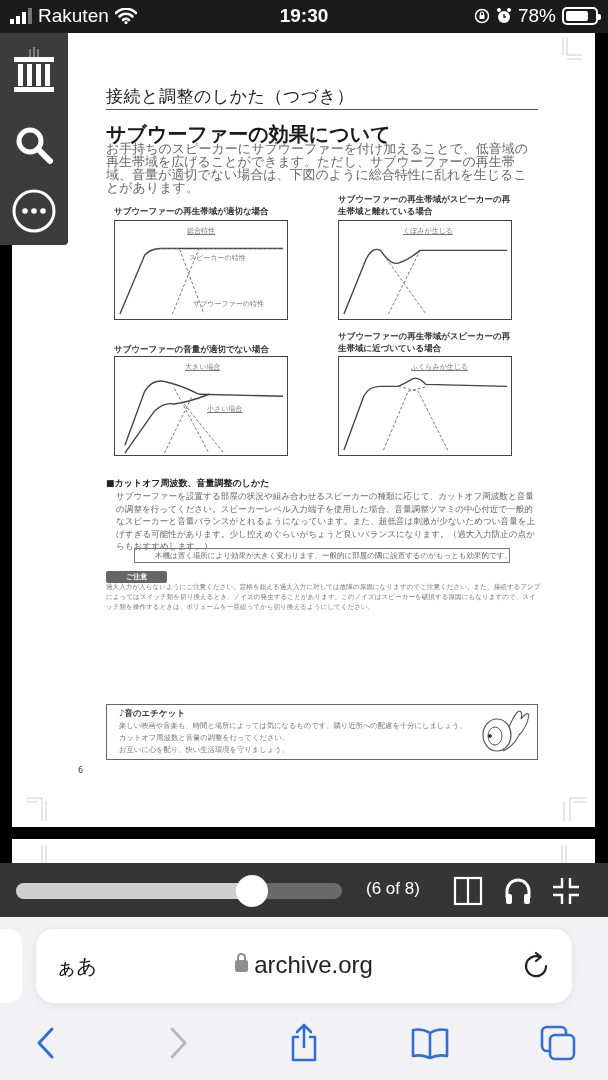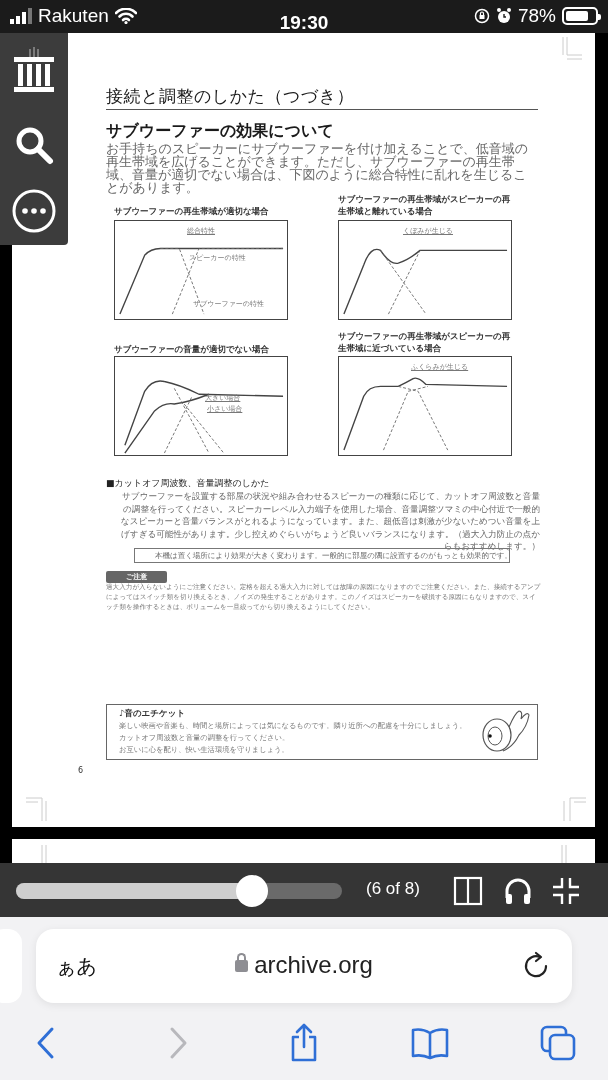--- a/index.html
+++ b/index.html
@@ -1,47 +1,47 @@
 <!DOCTYPE html>
 <html><head>
 <meta charset="utf-8">
 <style>
   * { box-sizing: border-box; margin: 0; padding: 0; }
   html, body { width: 608px; height: 1080px; overflow: hidden; background: #000; font-family: "DejaVu Sans", sans-serif; }
   .status-bar { position: absolute; top: 0; left: 0; width: 608px; height: 33px; background: #1b1b1b; color: #fff; font-family: "Liberation Sans", sans-serif; padding-left: 40px; }
   .status-bar .left { position: absolute; left: 10px; top: 5px; display: flex; align-items: center; gap: 6px; font-size: 19px; }
-  .status-bar .time { position: absolute; left: 0; width: 608px; text-align: center; top: 5px; font-size: 19px; font-weight: bold; margin-top: 7px; }
+  .status-bar .time { position: absolute; left: 0; width: 608px; text-align: center; top: 5px; font-size: 19px; font-weight: bold; }
   .status-bar .right { position: absolute; right: 10px; top: 5px; display: flex; align-items: center; gap: 6px; font-size: 19px; }
   .signal { display: flex; align-items: flex-end; gap: 2px; height: 16px; }
   .signal span { width: 4px; background: #fff; display: block; }
   .battery { width: 36px; height: 18px; border: 2px solid #fff; border-radius: 5px; position: relative; padding: 2px; }
   .battery::after { content: ""; position: absolute; right: -5px; top: 5px; width: 3px; height: 6px; background: #fff; border-radius: 0 2px 2px 0; }
   .battery .fill { width: 78%; height: 100%; background: #fff; border-radius: 2px; }
 
   .reader { position: absolute; top: 33px; left: 0; width: 608px; height: 830px; background: #000; }
   .page { position: absolute; left: 12px; top: 0; width: 583px; height: 794px; background: #fff; }
   .page2 { position: absolute; left: 12px; top: 806px; width: 583px; height: 30px; background: #fff; }
 
   .side-panel { position: absolute; left: 0; top: 0; width: 68px; height: 212px; background: #3c3c3c; border-radius: 0 0 4px 0; }
   .side-btn { position: absolute; left: 10px; width: 48px; height: 48px; display: flex; align-items: center; justify-content: center; cursor: pointer; }
 
   .doc { position: absolute; left: 82px; top: 0; width: 440px; color: #222; }
   .h1 { position: absolute; top: 52px; left: 12px; font-size: 17px; font-weight: normal; color: #1a1a1a; letter-spacing: 0.5px; }
   .h1-rule { position: absolute; top: 76px; left: 12px; width: 432px; height: 1px; background: #555; }
-  .h2 { position: absolute; top: 88px; left: 12px; font-size: 16px; font-weight: bold; color: #1a1a1a; }
+  .h2 { position: absolute; top: 88px; left: 12px; font-size: 20px; font-weight: bold; color: #1a1a1a; }
   .intro { position: absolute; top: 109px; left: 12px; width: 432px; font-size: 13px; line-height: 13px; color: #666; }
 
   .diag-title { position: absolute; font-size: 8.5px; font-weight: bold; color: #333; line-height: 12px; }
   .diag { position: absolute; border: 1px solid #444; background: #fff; }
   .diag svg { width: 100%; height: 100%; display: block; }
   .diag-label { position: absolute; font-size: 7px; color: #777; white-space: nowrap; }
   .diag-label.u { text-decoration: underline; }
 
-  .sec-title { position: absolute; top: 444px; left: 12px; font-size: 9px; font-weight: normal; color: #222; }
-  .sec-body { position: absolute; top: 457px; left: 22px; width: 424px; font-size: 8.6px; line-height: 12.5px; color: #666; text-align: right; }
+  .sec-title { position: absolute; top: 444px; left: 12px; font-size: 9px; font-weight: bold; color: #222; }
+  .sec-body { position: absolute; top: 457px; left: 22px; width: 424px; font-size: 8.6px; line-height: 12.5px; color: #666; }
   .note-box { position: absolute; top: 515px; left: 40px; width: 376px; height: 15px; border: 1px solid #777; font-size: 7.5px; line-height: 13px; color: #666; padding-left: 20px; white-space: nowrap; overflow: hidden; text-align: right; }
   .caution-tag { position: absolute; top: 538px; left: 12px; background: #666; color: #fff; font-size: 7px; font-weight: bold; padding: 1px 20px; border-radius: 2px; }
   .caution-body { position: absolute; top: 549px; left: 12px; width: 436px; font-size: 6.6px; line-height: 10px; color: #777; }
 
   .etiquette { position: absolute; top: 671px; left: 12px; width: 432px; height: 56px; border: 1px solid #666; }
   .etiquette .t { position: absolute; top: 3px; left: 12px; font-size: 8.5px; font-weight: bold; color: #333; }
   .etiquette .b { position: absolute; top: 15px; left: 12px; font-size: 7.3px; line-height: 12px; color: #777; }
   .etiquette .ear { position: absolute; right: 6px; top: 2px; width: 56px; height: 50px; }
   .page-num { position: absolute; top: 733px; left: 55px; font-size: 8px; color: #333; }
 
@@ -146,21 +146,21 @@
 
       <div class="diag-title" style="left:20px;top:310px;width:200px;">サブウーファーの音量が適切でない場合</div>
       <div class="diag" style="left:20px;top:323px;width:174px;height:100px;">
         <svg viewBox="0 0 174 100" preserveAspectRatio="none">
           <path d="M10 90 L30 35 Q38 22 50 25 Q65 28 85 38 L170 40" stroke="#444" stroke-width="1.4" fill="none"></path>
           <path d="M10 98 L40 55 Q50 46 60 48 Q75 46 95 38" stroke="#444" stroke-width="1.4" fill="none"></path>
           <path d="M60 32 L95 98" stroke="#666" stroke-width="0.9" stroke-dasharray="3,2" fill="none"></path>
           <path d="M50 98 L78 40" stroke="#666" stroke-width="0.9" stroke-dasharray="3,2" fill="none"></path>
           <path d="M70 48 L110 98" stroke="#666" stroke-width="0.9" stroke-dasharray="3,2" fill="none"></path>
         </svg>
-        <div class="diag-label u" style="left:90px;top:5px;margin-top:31px;">大きい場合</div>
+        <div class="diag-label u" style="left:70px;top:5px;">大きい場合</div>
         <div class="diag-label u" style="left:92px;top:47px;">小さい場合</div>
       </div>
 
       <div class="diag-title" style="left:244px;top:297px;width:180px;">サブウーファーの再生帯域がスピーカーの再生帯域に近づいている場合</div>
       <div class="diag" style="left:244px;top:323px;width:174px;height:100px;">
         <svg viewBox="0 0 174 100" preserveAspectRatio="none">
           <path d="M5 95 L25 40 Q30 30 42 30 L60 30 Q68 26 75 22 Q80 20 88 28 L170 30" stroke="#444" stroke-width="1.4" fill="none"></path>
           <path d="M60 30 L80 35 L110 95" stroke="#666" stroke-width="0.9" stroke-dasharray="3,2" fill="none"></path>
           <path d="M45 95 L70 35 L90 30" stroke="#666" stroke-width="0.9" stroke-dasharray="3,2" fill="none"></path>
         </svg>

